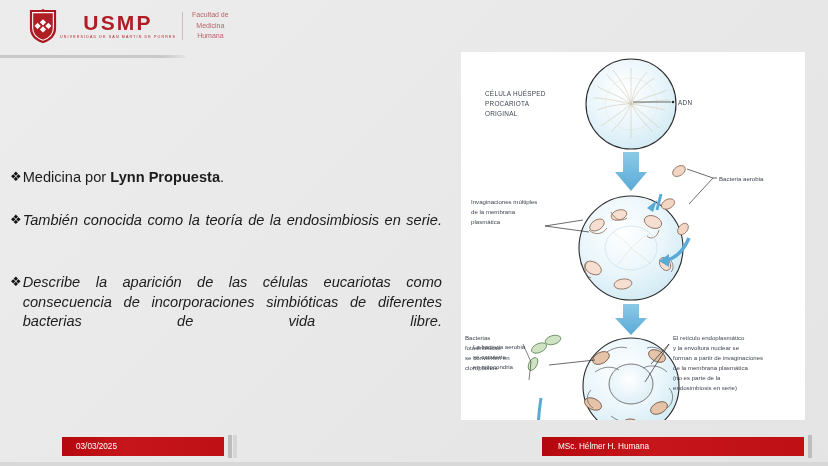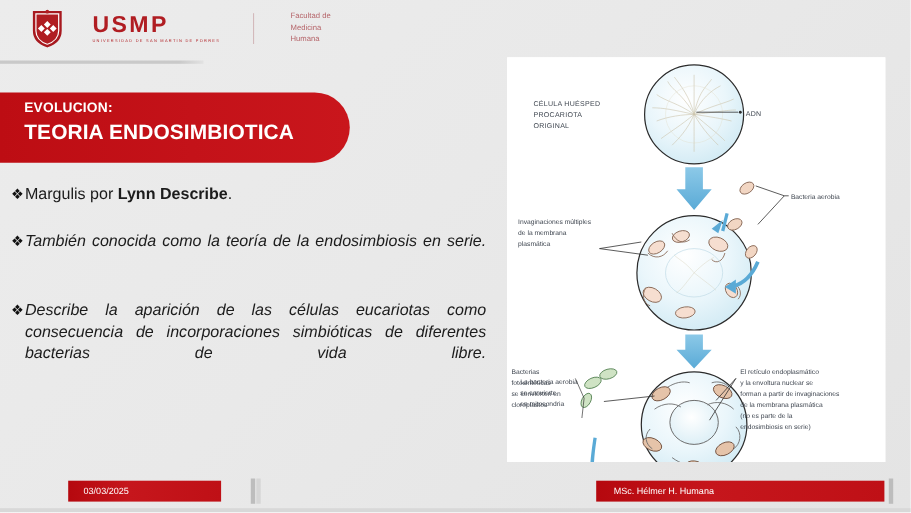--- a/index.html
+++ b/index.html
@@ -22,21 +22,22 @@
   .header {
     position: absolute;
     left: 0; top: 0;
     width: 340px; height: 56px;
   }
   .logo-wrap {
     position: absolute;
     left: 28px; top: 8px;
     display: flex;
     align-items: center;
-    gap: 26px;
+    gap: 2px;
+    text-align: center;
   }
   .crest {
     position: relative;
     width: 30px; height: 36px;
   }
   .crest svg { display:block; }
   .usmp-block { display: flex; flex-direction: column; justify-content: center; }
   .usmp-main {
     font-size: 21px;
     font-weight: bold;
@@ -146,21 +147,21 @@
     position: absolute;
     height: 19px;
     background: linear-gradient(to right, #b5080e 0%, #c6161c 40%, #bf1016 100%);
     color: #ffffff;
     font-size: 8.2px;
     display: flex;
     align-items: center;
     box-sizing: border-box;
   }
   .footer-left {
-    left: 62px; top: 437px; width: 139px;
+    left: 62px; top: 437px; width: 162px;
     padding-left: 14px;
   }
   .footer-right {
     left: 542px; top: 437px; width: 262px;
     padding-left: 16px;
   }
   .footer-tick {
     position: absolute;
     top: 435px;
     width: 4px; height: 23px;
@@ -198,30 +199,26 @@
       <div class="logo-divider"></div>
       <div class="faculty">
         <div>Facultad de</div>
         <div>Medicina</div>
         <div>Humana</div>
       </div>
     </div>
   </div>
   <div class="header-rule"></div>
 
-  <div class="title-banner">
-    <div class="title-kicker">EVOLUCION:</div>
-    <div class="title-main">TEORIA ENDOSIMBIOTICA</div>
-  </div>
 
   <div class="bullets">
 
     <div class="bullet">
       <span class="bullet-glyph">❖</span>
-      <span class="bullet-text"><span>Margulis por </span><b>Lynn Describe</b><span>.</span></span>
+      <span class="bullet-text"><span>Medicina por </span><b>Lynn Propuesta</b><span>.</span></span>
     </div>
 
     <div class="bullet">
       <span class="bullet-glyph">❖</span>
       <span class="bullet-text justify">También conocida como la teoría de la endosimbiosis en serie.</span>
     </div>
 
     <div class="bullet">
       <span class="bullet-glyph">❖</span>
       <span class="bullet-text justify">Describe  la aparición de las células eucariotas como consecuencia de  incorporaciones simbióticas de diferentes bacterias de vida libre.</span>

